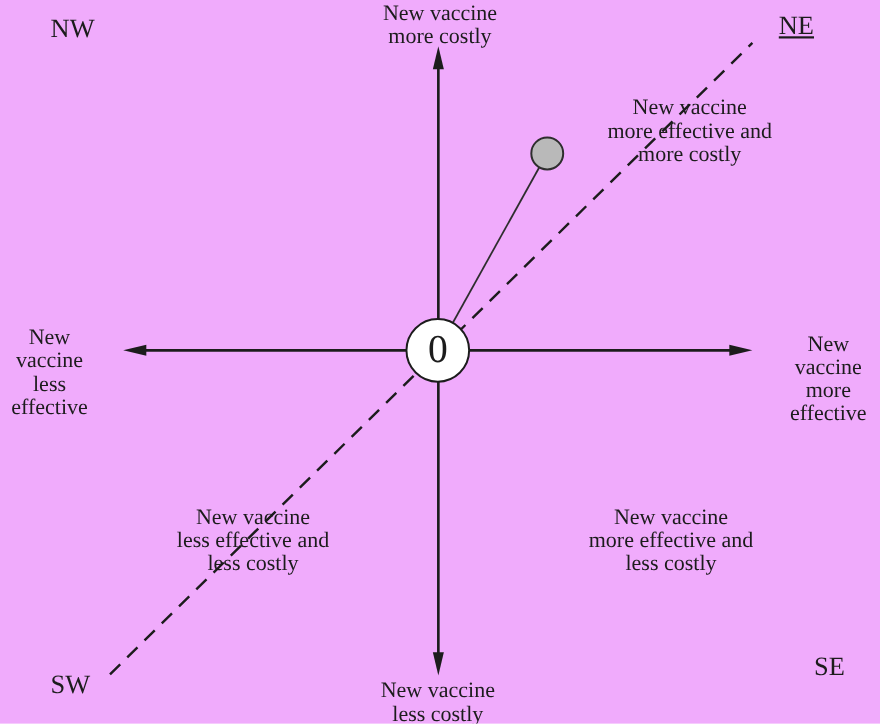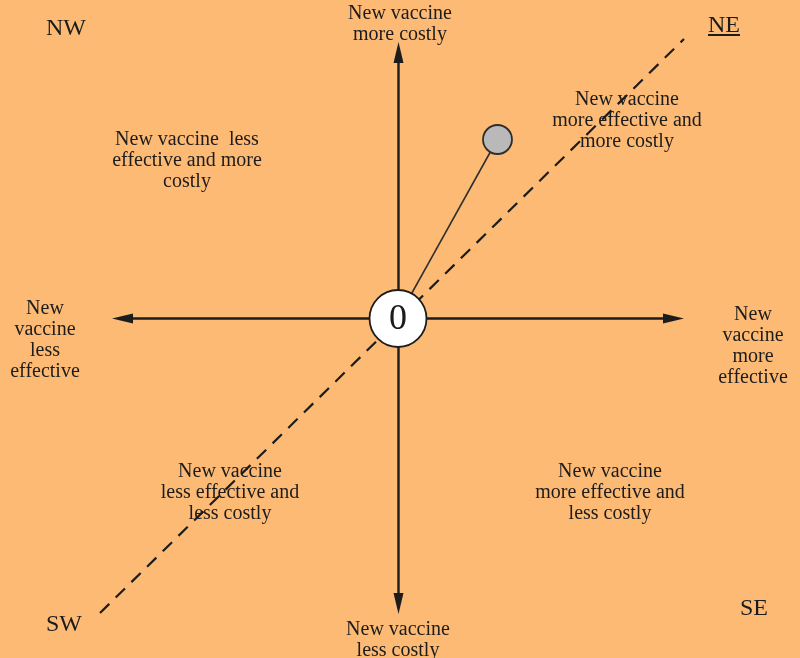--- a/index.html
+++ b/index.html
@@ -4,21 +4,21 @@
 <style>
   html, body {
     margin: 0;
     padding: 0;
     background: #ffffff;
   }
   .plane {
     position: relative;
     width: 800px;
     height: 658px;
-    background: #fdba74;
+    background: #f0abfc;
     font-family: "Liberation Serif", "DejaVu Serif", serif;
     color: #1c1c1c;
     overflow: hidden;
   }
   .plane svg {
     position: absolute;
     left: 0;
     top: 0;
   }
   .label {
@@ -92,23 +92,20 @@
   <div class="label top-end">New vaccine
 more costly</div>
   <div class="label bottom-end">New vaccine
 less costly</div>
   <div class="label left-end">New vaccine
 less effective</div>
   <div class="label right-end">New vaccine
 more effective</div>
 
 
-  <div class="label nw-desc">New vaccine  less
-effective and more
-costly</div>
   <div class="label ne-desc">New vaccine
 more effective and
 more costly</div>
   <div class="label sw-desc">New vaccine
 less effective and
 less costly</div>
   <div class="label se-desc">New vaccine
 more effective and
 less costly</div>
 

